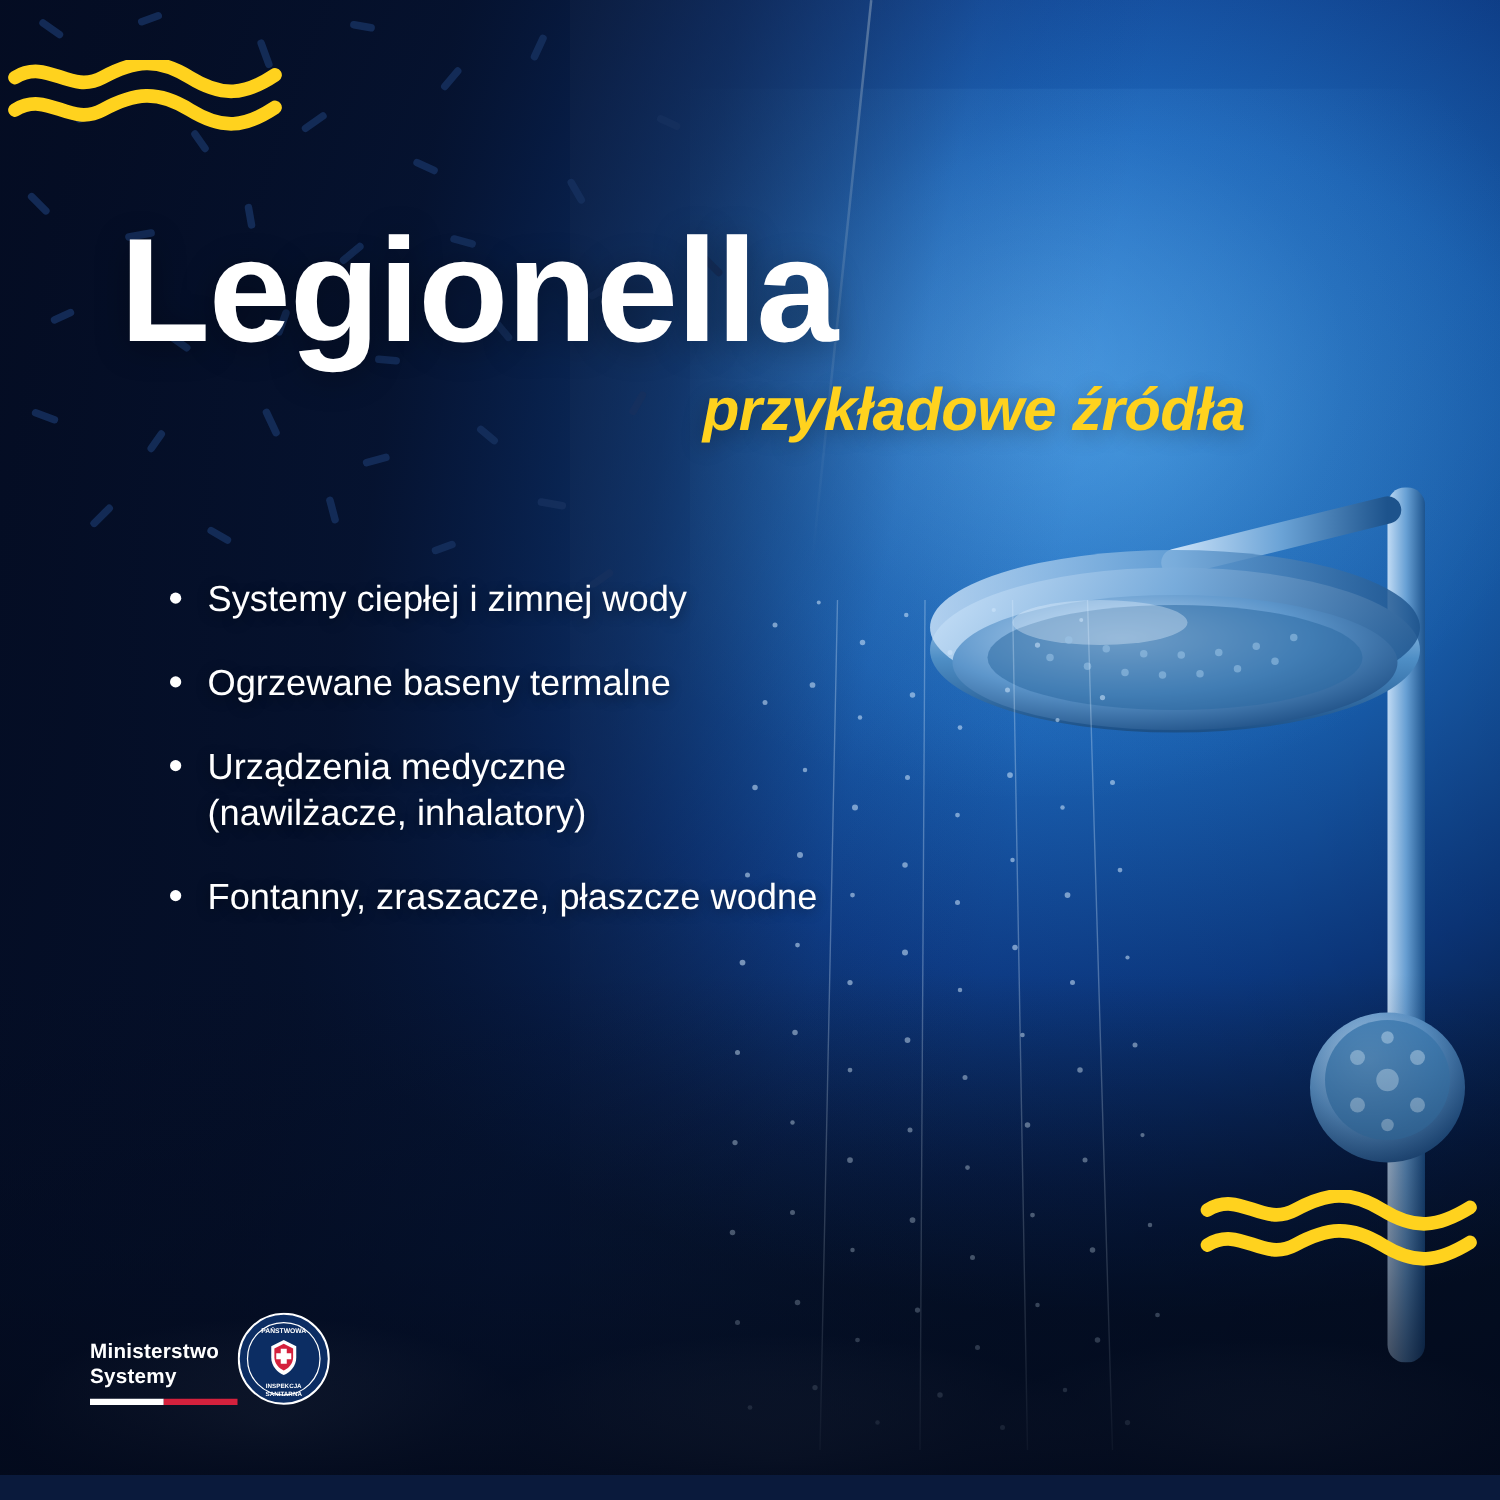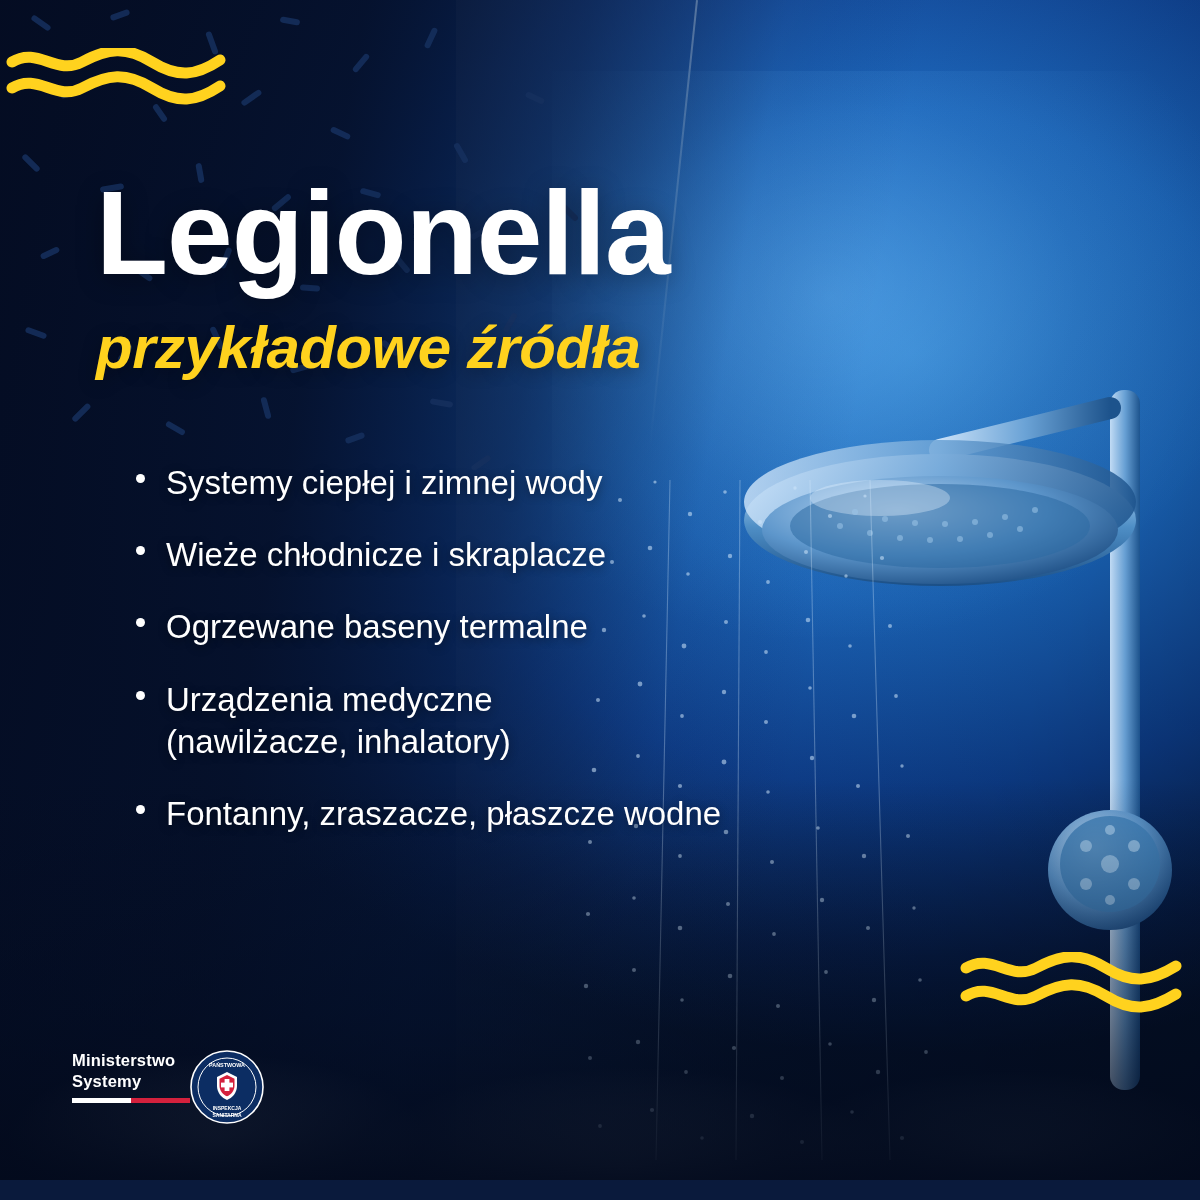--- a/index.html
+++ b/index.html
@@ -59,34 +59,35 @@
   .wave-br { right:18px; bottom:158px; width:222px; height:70px; }
 
   
   .titles { position:absolute; left:96px; top:176px; width:900px; }
   .title-main {
     font-size:118px; line-height:0.98; font-weight:bold;
     color:#ffffff; letter-spacing:-1px;
     text-shadow:0 4px 26px rgba(0,0,0,0.35);
   }
   .title-sub {
-    margin-top:24px;
-    font-size:60px; line-height:1.05; font-weight:bold; font-style:italic;
+    margin-top:12px;
+    font-size:48px; line-height:1.05; font-weight:bold; font-style:italic;
     color:#ffd21e; letter-spacing:-0.5px;
     text-shadow:0 3px 18px rgba(0,0,0,0.32);
+    text-align:right;
   }
 
   
   .list { position:absolute; left:128px; top:462px; width:620px; }
   .list-item {
     position:relative;
     padding-left:38px;
     margin-bottom:30px;
     color:#ffffff;
-    font-size:33px;
+    font-size:29px;
     line-height:1.28;
     font-weight:400;
     text-shadow:0 2px 10px rgba(0,0,0,0.45);
     white-space:pre-line;
   }
   .list-item::before {
     content:"";
     position:absolute; left:8px; top:12px;
     width:9px; height:9px; border-radius:50%;
     background:#ffffff;
@@ -102,21 +103,21 @@
   .steam {
     position:absolute; left:0; bottom:0; width:100%; height:300px;
     background:
       radial-gradient(300px 120px at 18% 86%, rgba(205,225,245,0.20), rgba(0,0,0,0) 70%),
       radial-gradient(380px 140px at 52% 96%, rgba(200,222,245,0.22), rgba(0,0,0,0) 72%),
       radial-gradient(320px 110px at 84% 90%, rgba(190,215,240,0.16), rgba(0,0,0,0) 72%);
     pointer-events:none;
   }
 
   
-  .footer { position:absolute; left:72px; bottom:56px; display:flex; align-items:flex-start; }
+  .footer { position:absolute; left:72px; bottom:56px; display:flex; align-items:flex-end; }
   .mz { color:#ffffff; }
   .mz-text { font-size:16.5px; font-weight:bold; line-height:1.25; letter-spacing:0.2px; }
   .mz-bar { margin-top:7px; width:118px; height:5px; display:flex; }
   .mz-bar .w { flex:1; background:#ffffff; }
   .mz-bar .r { flex:1; background:#d4213d; }
   .gis-badge { width:74px; height:74px; }
 </style>
 </head>
 <body>
 
@@ -338,21 +339,20 @@
     </g>
   </svg>
 
   <div class="titles">
     <div class="title-main">Legionella</div>
     <div class="title-sub">przykładowe źródła</div>
   </div>
 
   <div class="list">
     <div class="list-item">Systemy ciepłej i zimnej wody</div>
-    <div class="list-item">Wieże chłodnicze i skraplacze</div>
     <div class="list-item">Ogrzewane baseny termalne</div>
     <div class="list-item">Urządzenia medyczne
 (nawilżacze, inhalatory)</div>
     <div class="list-item">Fontanny, zraszacze, płaszcze wodne</div>
   </div>
 
   <div class="footer">
     <div class="mz">
       <div class="mz-text">
         <div>Ministerstwo</div>

